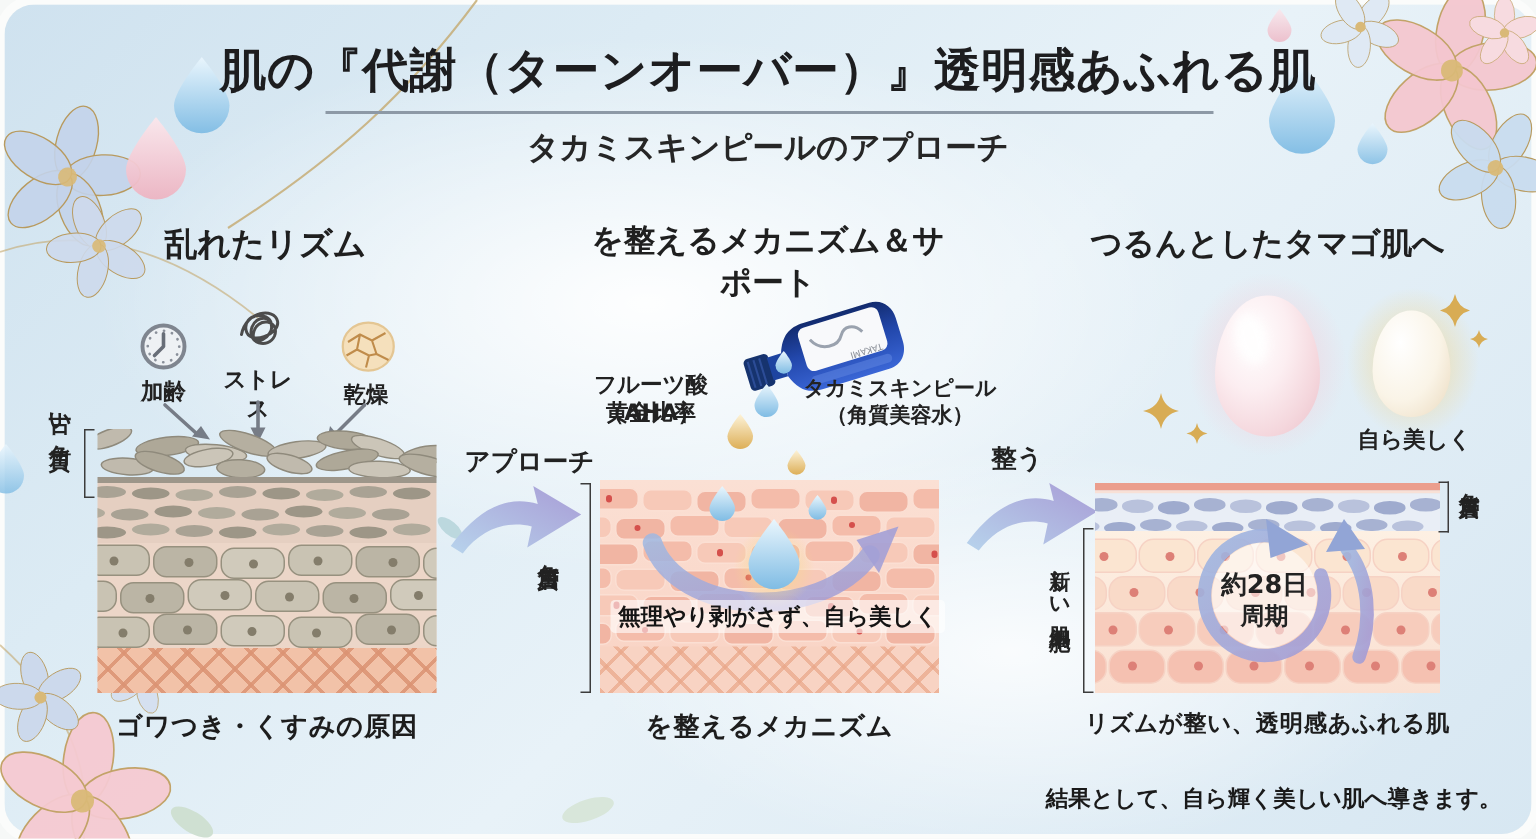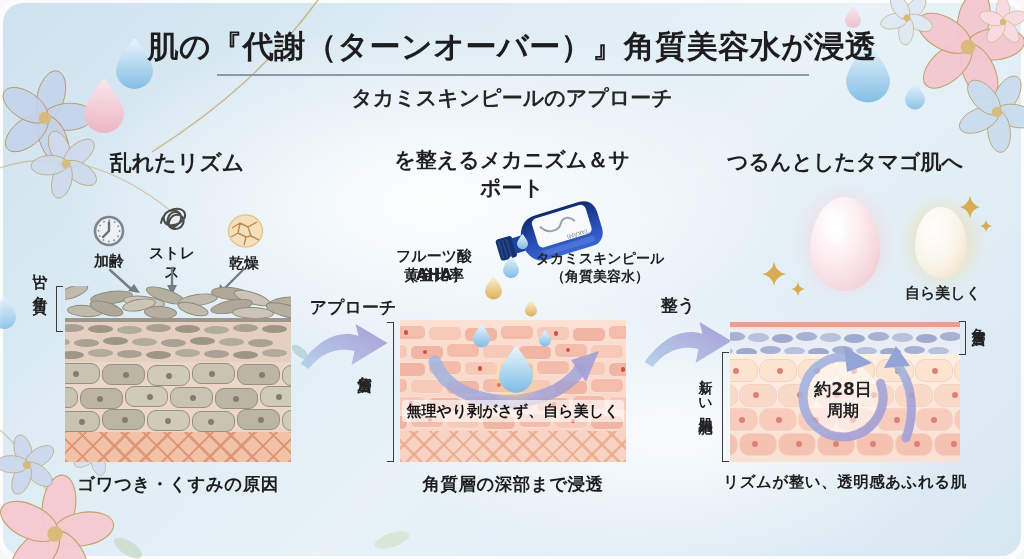--- a/index.html
+++ b/index.html
@@ -104,21 +104,21 @@
     <ellipse cx="300" cy="352" rx="10" ry="4.5" transform="rotate(40 300 352)" fill="#bcd8de"></ellipse>
     <use href="#drop" transform="translate(116,38) scale(1.85)" fill="url(#gBlueD)" opacity=".95"></use>
     <use href="#drop" transform="translate(84,78) scale(2.0)" fill="url(#gPinkD)" opacity=".95"></use>
     <use href="#drop" transform="translate(846,42) scale(2.2)" fill="url(#gBlueD)" opacity=".95"></use>
     <use href="#drop" transform="translate(905,82) scale(1.0)" fill="url(#gBlueD)" opacity=".85"></use>
     <use href="#drop" transform="translate(-8,296) scale(1.2)" fill="url(#gBlueD)" opacity=".8"></use>
     <use href="#drop" transform="translate(845,6) scale(.8)" fill="url(#gPinkD)" opacity=".8"></use>
   </svg>
 
   <div>
-    <div class="abs serif title">肌の『代謝（ターンオーバー）』角質美容水が浸透</div>
+    <div class="abs serif title">肌の『代謝（ターンオーバー）』透明感あふれる肌</div>
     <div class="abs underline"></div>
     <div class="abs serif subtitle">タカミスキンピールのアプローチ</div>
   </div>
 
   <div>
     <div class="abs serif p-head" style="left:52px;top:148px;width:250px">乱れたリズム</div>
 
     <svg class="abs" style="left:92px;top:214px" width="34" height="34">
       <circle cx="17" cy="17" r="14" fill="#eef1f4" stroke="#7f858f" stroke-width="2.6"></circle>
       <circle cx="17" cy="17" r="10.5" fill="none" stroke="#8a909a" stroke-width="1.8" stroke-dasharray="0.1 5.4" stroke-linecap="round"></circle>
@@ -358,25 +358,25 @@
       <use href="#drop" transform="translate(62,8) scale(.55)" fill="url(#gBlueD)"></use>
       <use href="#drop" transform="translate(48,30) scale(.8)" fill="url(#gBlueD)"></use>
       <use href="#drop" transform="translate(30,50) scale(.85)" fill="url(#gGoldD)"></use>
       <use href="#drop" transform="translate(70,74) scale(.6)" fill="url(#gGoldD)"></use>
       <use href="#drop" transform="translate(18,98) scale(.85)" fill="url(#gBlueD)"></use>
       <use href="#drop" transform="translate(84,104) scale(.6)" fill="url(#gBlueD)"></use>
       <circle cx="61" cy="152" r="27" fill="url(#gGlow)"></circle>
       <use href="#drop" transform="translate(44,120) scale(1.7)" fill="url(#gBlueD)"></use>
     </svg>
 
-    <div class="abs" style="left:396px;top:400px;width:234px;text-align:center">
+    <div class="abs" style="left:396px;top:400px;width:234px;text-align:right">
       <span class="support-line">無理やり剥がさず、自ら美しく</span><br>
     </div>
 
-    <div class="abs caption" style="left:395px;top:472px;width:236px">角質層の深部まで浸透</div>
+    <div class="abs caption" style="left:395px;top:472px;width:236px">を整えるメカニズム</div>
   </div>
 
   <div>
     <div class="abs lbl" style="left:648px;top:294px;width:60px;font-size:17px">整う</div>
     <svg class="abs" style="left:638px;top:310px" width="98" height="58" viewBox="0 0 95 58">
       <path d="M5,52 C24,26 44,18 63,24 L60,12 L92,31 L56,53 L59,39 C43,35 26,40 13,57 Z" fill="url(#gSw)"></path>
     </svg>
   </div>
 
   <div>
@@ -515,13 +515,14 @@
       <div style="font-size:17px;font-weight:bold">約28日</div>
       <div style="font-size:16px;font-weight:bold">周期</div>
     </div>
 
     <div class="abs brR" style="left:959px;top:321px;height:32px"></div>
     <div class="abs vtext" style="left:972px;top:317px;height:60px;font-size:14px">角質層</div>
 
     <div class="abs caption" style="left:712px;top:472px;width:266px;font-size:15.5px">リズムが整い、透明感あふれる肌</div>
   </div>
 
+  <div class="abs" style="right:23px;top:523px;font-size:15px;font-weight:bold;color:#1a1a1a">結果として、自ら輝く美しい肌へ導きます。</div>
 </div>
 
 </body></html>

